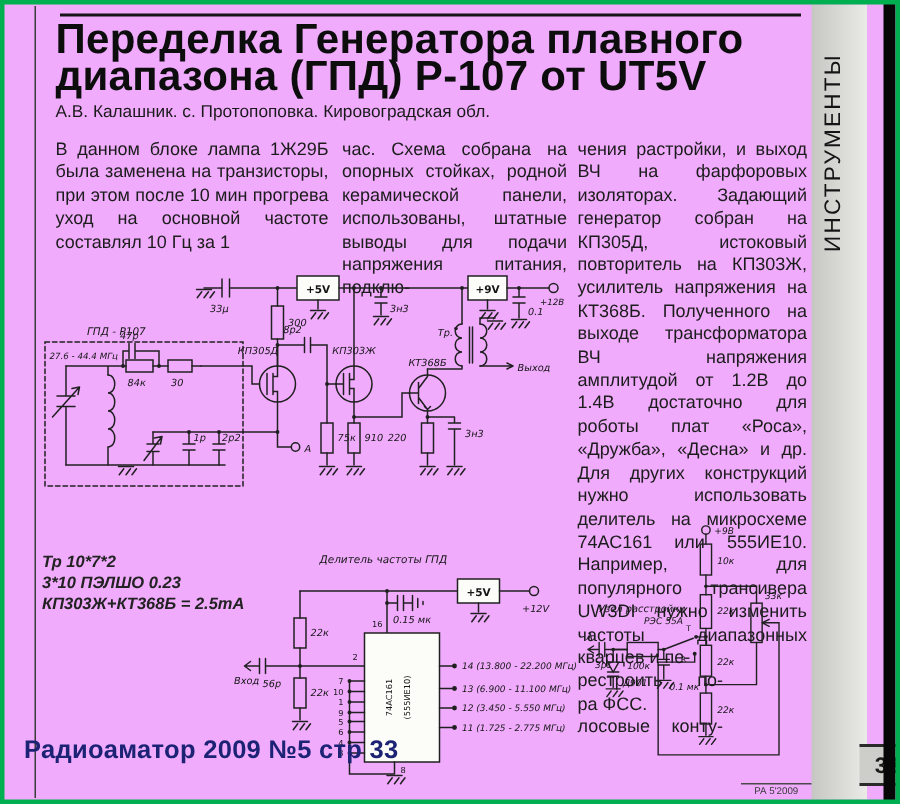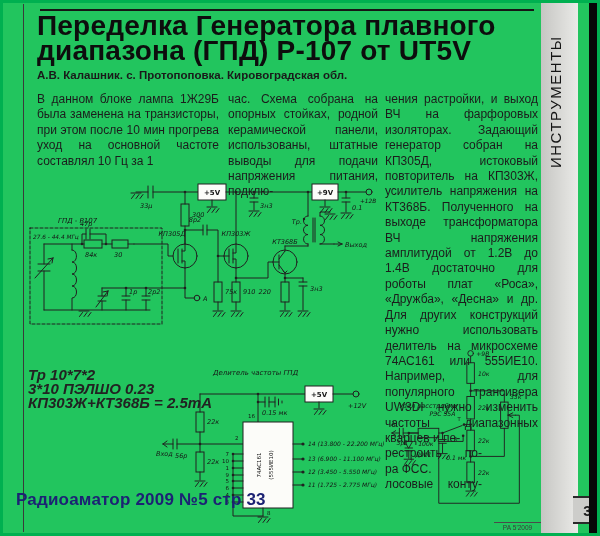--- a/index.html
+++ b/index.html
@@ -1,30 +1,30 @@
 <!DOCTYPE html>
 <html><head>
 <meta charset="utf-8">
 <style>
   html,body{margin:0;padding:0;background:#9a9a9a;}
-  .page{position:relative;width:600px;height:536px;background:#22c55e;overflow:hidden;
+  .page{position:relative;width:600px;height:536px;background:#f0abfc;overflow:hidden;
         font-family:"Liberation Sans",sans-serif;color:#1a1a1a;}
   .abs{position:absolute;}
   .frame{position:absolute;left:0;top:0;right:0;bottom:0;border:3px solid #00b050;pointer-events:none;z-index:30;}
   .vrule{left:23px;top:4px;width:1px;height:528px;background:#3a3a3a;}
   .trule{left:40px;top:9px;width:494px;height:2px;background:#151515;}
   .title{left:37px;top:13px;width:505px;font-weight:bold;font-size:28px;line-height:25px;letter-spacing:0.2px;color:#0d0d0d;}
-  .author{left:37px;top:69px;font-weight:bold;font-size:11.5px;}
+  .author{left:37px;top:69px;font-weight:normal;font-size:11.5px;}
   .col{top:92px;font-size:12px;line-height:15.4px;text-align:justify;color:#1c1c1c;}
   .c1{left:37px;width:182px;}
   .c2{left:228px;width:150px;}
   .c3{left:385px;width:153px;}
   .nl{width:97px;font-size:12px;line-height:15.4px;}
   .jl{text-align:justify;text-align-last:justify;}
-  .notes{left:28px;top:368px;font-style:italic;font-weight:bold;font-size:15px;line-height:14px;color:#222;}
+  .notes{left:28px;top:368px;font-style:italic;font-weight:bold;font-size:11px;line-height:14px;color:#222;}
   .srcnote{left:16px;top:490px;font-weight:bold;font-size:17px;color:#1c2274;letter-spacing:0.2px;}
   .band{left:541px;top:3px;width:37px;height:530px;background:linear-gradient(to right,#c6c6c3,#eaeae7);z-index:5;}
   .instr{left:547px;top:8px;height:160px;writing-mode:vertical-rl;transform:rotate(180deg);
          font-size:15px;letter-spacing:1.5px;color:#141414;z-index:6;}
   .pnbox{left:541px;top:496px;width:37px;height:24px;border-top:2px solid #2a2a2a;border-bottom:2px solid #2a2a2a;
          background:#cdcdca;display:flex;align-items:center;justify-content:center;
          font-weight:bold;font-size:15px;z-index:6;margin-left:32px;}
   .issue{left:494px;top:522px;width:47px;border-top:1px solid #4a4a4a;font-size:6.5px;text-align:center;
          color:#3a3a3a;padding-top:1px;z-index:6;}
   .blackbar{left:589px;top:0;width:8px;height:536px;background:#070707;z-index:8;}

